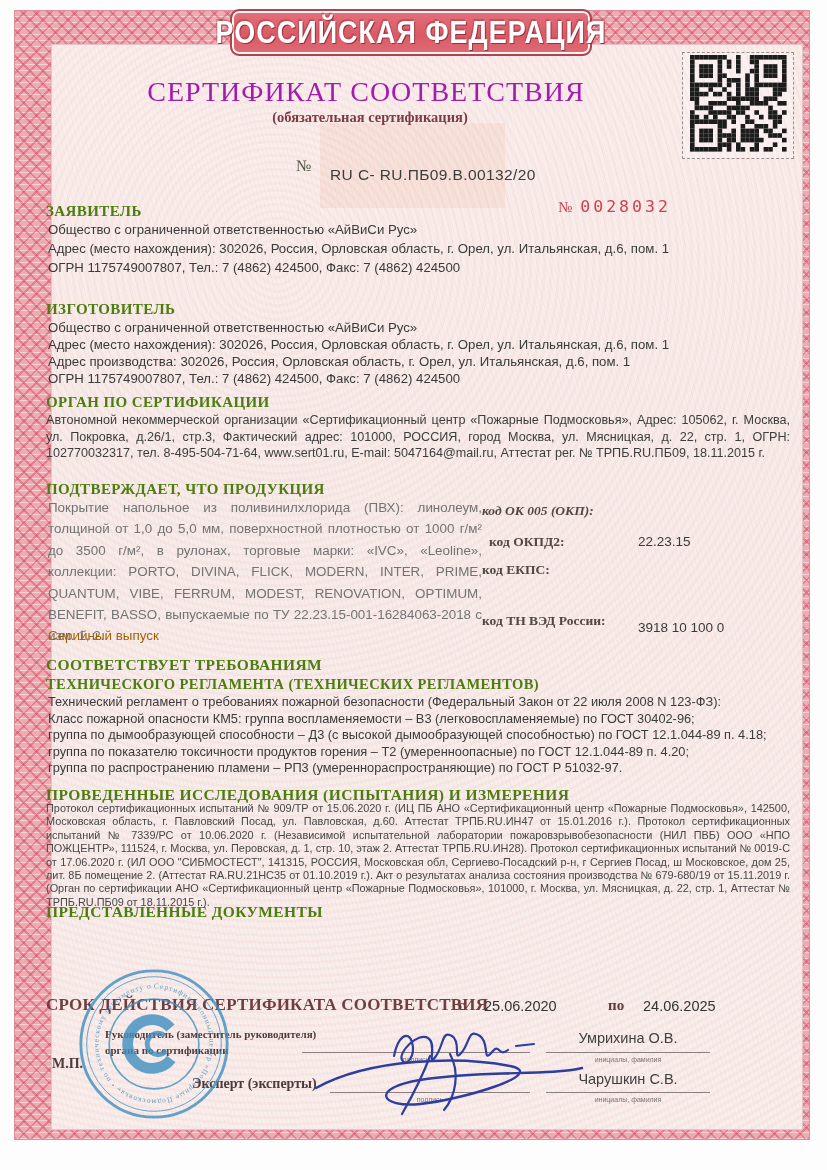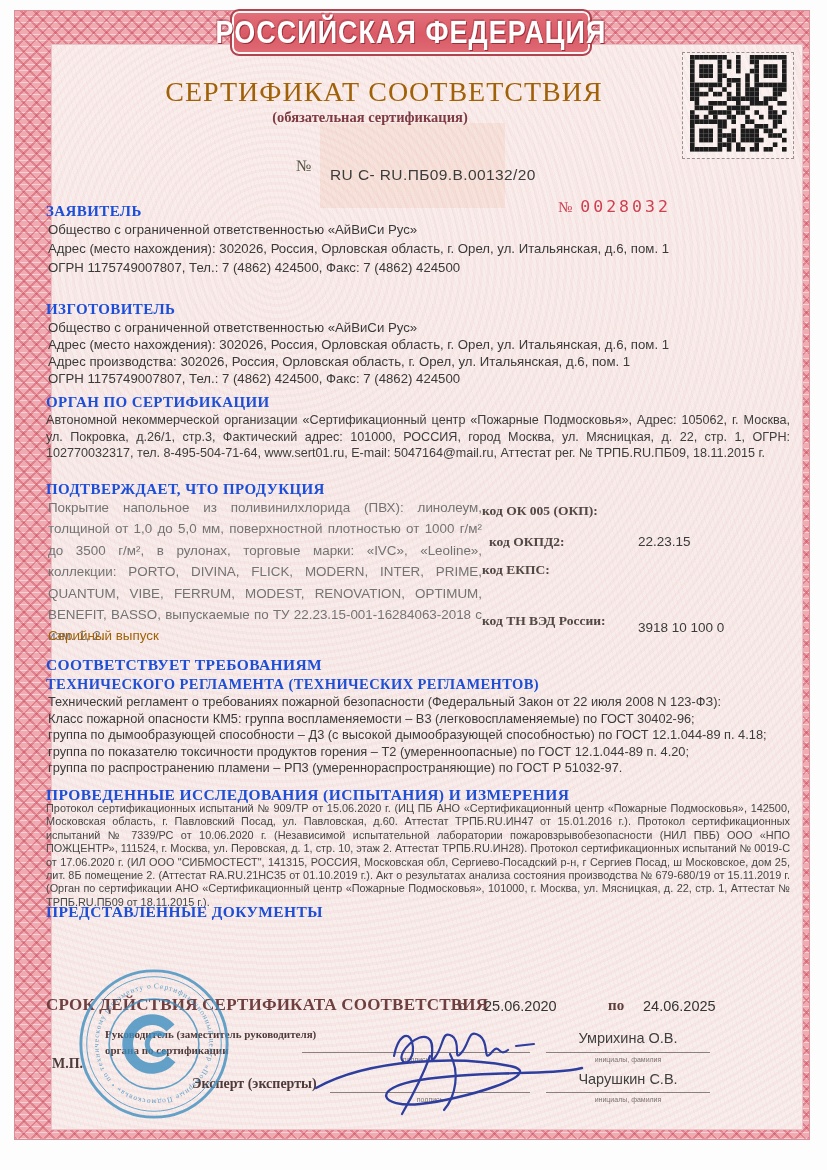--- a/index.html
+++ b/index.html
@@ -38,32 +38,32 @@
     color:#ffffff; font-weight:bold; font-size:27px; letter-spacing:1px;
     font-family:"Liberation Sans", sans-serif;
     text-shadow:1px 1px 0 #993039, -1px -1px 0 rgba(153,48,57,.4);
     transform:scaleY(1.18); white-space:nowrap;
   }
 
   
   .qr-box { position:absolute; left:682px; top:52px; width:112px; height:107px; border:1px dashed #9b8f90; display:flex; align-items:center; justify-content:center; background:rgba(255,255,255,.25); }
 
   
-  .title { position:absolute; left:104px; top:76px; width:560px; text-align:center;
-    font-family:"Liberation Serif", serif; font-size:28px; color:#a16207; letter-spacing:1px; }
+  .title { position:absolute; left:86px; top:76px; width:560px; text-align:center;
+    font-family:"Liberation Serif", serif; font-size:28px; color:#a21caf; letter-spacing:1px; }
   .subtitle { position:absolute; left:90px; top:109px; width:560px; text-align:center;
     font-family:"Liberation Serif", serif; font-weight:bold; font-size:14.5px; color:#7e3a42; }
   .certno-sign { position:absolute; left:296px; top:157px; font-family:"Liberation Serif", serif; font-size:16px; color:#554; }
   .certno { position:absolute; left:330px; top:166px; font-size:15.5px; color:#3c3c3c; letter-spacing:.4px; }
   .formno { position:absolute; left:558px; top:197px; color:#cf3f4e; }
   .formno .sign { font-family:"Liberation Serif", serif; font-size:15px; margin-right:8px; }
   .formno .digits { font-family:"DejaVu Sans Mono", monospace; font-size:16.5px; letter-spacing:3px; }
 
   
-  .h { position:absolute; font-family:"Liberation Serif", serif; font-weight:bold; font-size:15px; color:#1d4ed8; letter-spacing:.4px; }
+  .h { position:absolute; font-family:"Liberation Serif", serif; font-weight:bold; font-size:15px; color:#4d7c0f; letter-spacing:.4px; }
   .body-lines { position:absolute; font-size:13.2px; color:#3a3a3a; line-height:19px; }
   .body-lines.tight { line-height:17px; }
   .para { position:absolute; font-size:12.6px; color:#3d3d3d; line-height:16.5px; text-align:justify; }
 
   .desc { position:absolute; left:48px; top:497px; width:434px; font-size:13.4px; color:#737373; line-height:21.4px; text-align:justify; }
   .serial-note { position:absolute; left:48px; top:628px; font-size:13.4px; color:#a16207; }
 
   .code-label { position:absolute; font-family:"Liberation Serif", serif; font-weight:bold; font-size:13.5px; color:#514743; }
   .code-value { position:absolute; font-size:13.5px; color:#3a3a3a; }
 
@@ -384,21 +384,21 @@
     <div>ОГРН 1175749007807, Тел.: 7 (4862) 424500, Факс: 7 (4862) 424500</div>
   </div>
 
   <div class="h" style="left:46px; top:394px;">ОРГАН ПО СЕРТИФИКАЦИИ</div>
   <div class="para" style="left:46px; top:412px; width:744px;">Автономной некоммерческой организации «Сертификационный центр «Пожарные Подмосковья», Адрес: 105062, г. Москва, ул. Покровка, д.26/1, стр.3, Фактический адрес: 101000, РОССИЯ, город Москва, ул. Мясницкая, д. 22, стр. 1, ОГРН: 102770032317, тел. 8-495-504-71-64, www.sert01.ru, E-mail: 5047164@mail.ru, Аттестат рег. № ТРПБ.RU.ПБ09, 18.11.2015 г.</div>
 
   <div class="h" style="left:46px; top:481px;">ПОДТВЕРЖДАЕТ, ЧТО ПРОДУКЦИЯ</div>
   <div class="desc">Покрытие напольное из поливинилхлорида (ПВХ): линолеум, толщиной от 1,0 до 5,0 мм, поверхностной плотностью от 1000 г/м² до 3500 г/м², в рулонах, торговые марки: «IVC», «Leoline», коллекции: PORTO, DIVINA, FLICK, MODERN, INTER, PRIME, QUANTUM, VIBE, FERRUM, MODEST, RENOVATION, OPTIMUM, BENEFIT, BASSO, выпускаемые по ТУ 22.23.15-001-16284063-2018 с изм. 1, 2.</div>
   <div class="serial-note">Серийный выпуск</div>
 
-  <div class="code-label" style="left:482px; top:503px;">код ОК 005 (ОКП):</div>
+  <div class="code-label" style="left:482px; top:503px;font-style:italic;">код ОК 005 (ОКП):</div>
   <div class="code-label" style="left:489px; top:534px;">код ОКПД2:</div>
   <div class="code-value" style="left:638px; top:534px;">22.23.15</div>
   <div class="code-label" style="left:482px; top:562px;">код ЕКПС:</div>
   <div class="code-label" style="left:482px; top:613px;">код ТН ВЭД России:</div>
   <div class="code-value" style="left:638px; top:620px;">3918 10 100 0</div>
 
   <div class="h" style="left:46px; top:656px; font-size:15.5px;">СООТВЕТСТВУЕТ ТРЕБОВАНИЯМ</div>
   <div class="h" style="left:46px; top:676px; font-size:14.5px;">ТЕХНИЧЕСКОГО РЕГЛАМЕНТА (ТЕХНИЧЕСКИХ РЕГЛАМЕНТОВ)</div>
   <div class="req-lines">
     <div>Технический регламент о требованиях пожарной безопасности (Федеральный Закон от 22 июля 2008 N 123-ФЗ):</div>

